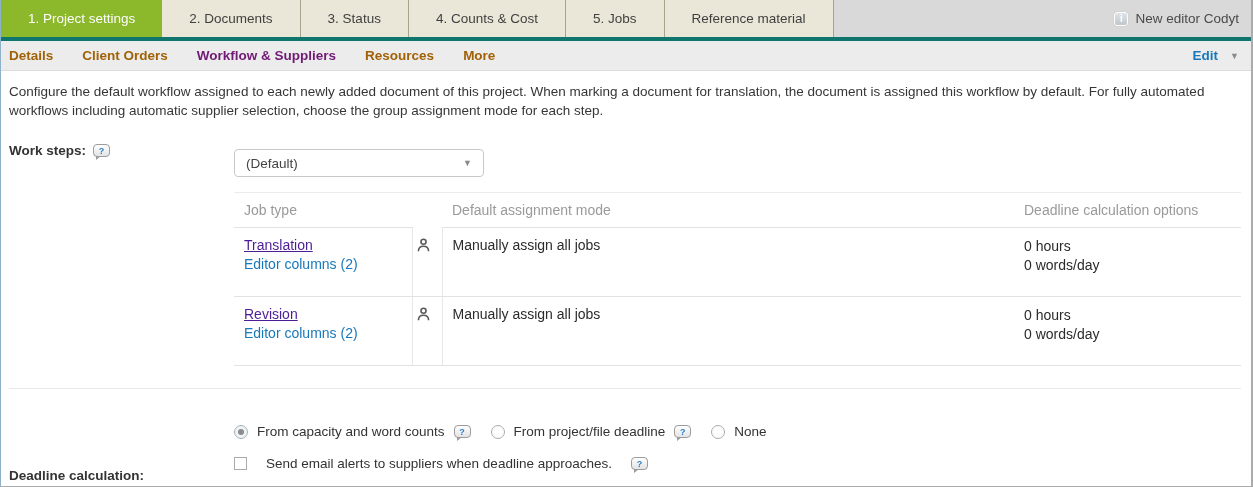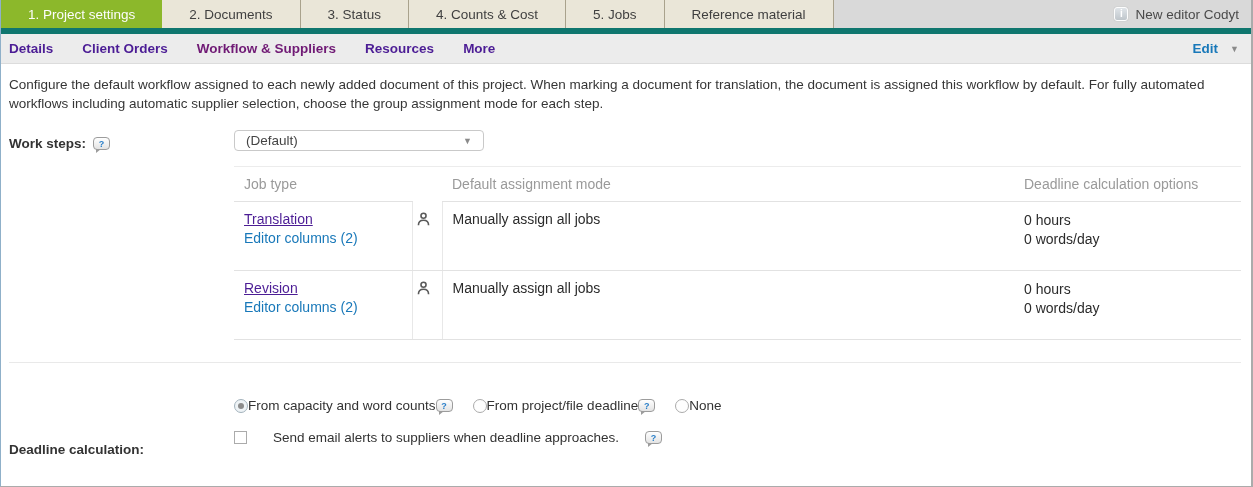--- a/index.html
+++ b/index.html
@@ -4,37 +4,37 @@
 <style>
   * { box-sizing: border-box; margin: 0; padding: 0; }
   html,body { background:#fff; }
   body { font-family:"Liberation Sans", sans-serif; }
   .page {
     width:1253px; height:487px; background:#fff; overflow:hidden;
     border-left:1px solid #8fb0c9; border-right:2px solid #ababab; border-bottom:1px solid #ababab;
   }
 
   
-  .tabbar { display:flex; align-items:stretch; height:34px; background:#d9d9d9; border-bottom:6px solid #0f766e; }
+  .tabbar { display:flex; align-items:stretch; height:41px; background:#d9d9d9; border-bottom:4px solid #0f766e; }
   .tab {
     display:flex; align-items:center; justify-content:center;
     padding:0 27px; font-size:13.5px; color:#3f3f3f; background:#eae6d8;
     border-right:1px solid #a9a28c; cursor:pointer; white-space:nowrap;
   }
   .tab.active { background:#8cb82b; color:#fdfdfd; border-right:none; }
   .tabbar-right { margin-left:auto; display:flex; align-items:center; gap:7px; padding-right:12px; color:#4a4a4a; font-size:13.5px; white-space:nowrap; }
   .info-icon {
     width:14px; height:14px; border-radius:3px;
     background:linear-gradient(#dfe4e8,#bfc6cb); border:1px solid #fdfdfd; box-shadow:0 0 1px #9aa0a5;
     color:#fff; font-size:10px; font-weight:bold; line-height:12px; text-align:center;
   }
 
   
   .subnav { display:flex; align-items:center; height:30px; background:#ececec; border-bottom:1px solid #dcdcdc; padding:0 12px 0 8px; font-size:13.5px; font-weight:bold; }
-  .subnav .navitem { color:#4c1d95; margin-right:29px; cursor:pointer; white-space:nowrap; }
+  .subnav .navitem { color:#a16207; margin-right:29px; cursor:pointer; white-space:nowrap; }
   .subnav .navitem.active { color:#701a75; cursor:default; }
   .subnav-right { margin-left:auto; display:flex; align-items:center; gap:12px;justify-content:space-between; }
   .subnav-right .edit { color:#1878b9; cursor:pointer; }
   .caret { color:#8a8a8a; font-size:9px; }
 
   
   .content { padding:9px 10px 0 8px; font-size:13.5px; color:#333; }
   .intro { line-height:19px; margin:2px 2px 17px 0; color:#363636; }
 
   .form-row { display:flex; align-items:flex-start; }
@@ -45,22 +45,22 @@
   .help { position:relative; display:inline-block; width:17px; height:13px; flex:0 0 auto;
     border:1px solid #9c9c9c; border-radius:4px; background:linear-gradient(#ffffff,#e3e3e3);
     color:#2a7fc9; font-size:9px; font-weight:bold; line-height:12px; text-align:center; cursor:pointer; }
   .help::after { content:""; position:absolute; left:2px; bottom:-4px; width:0; height:0;
     border-style:solid; border-width:4px 5px 0 0; border-color:#9c9c9c transparent transparent transparent; }
 
   
   .ws-row { margin-bottom:15px; }
   .ws-row .label-col { padding-top:6px; }
   .dropdown {
-    width:250px; height:21px; border:1px solid #c9c9c9; border-radius:4px; background:#fff;
-    display:flex; align-items:center; justify-content:space-between; padding:0 11px; color:#444; cursor:pointer;
+    width:250px; height:28px; border:1px solid #c9c9c9; border-radius:4px; background:#fff;
+    display:flex; align-items:center; justify-content:space-between; padding:0 11px; color:#444; cursor:pointer;margin-top:12px;
   }
   .dropdown .arrow { color:#8a8a8a; font-size:9px; }
 
   
   table.jobs { width:100%; border-collapse:collapse; font-size:14px; table-layout:fixed; }
   table.jobs th {
     font-weight:normal; color:#9a9a9a; text-align:left; padding:9px 10px;
     border-top:1px solid #ececec; border-bottom:1px solid #e2e2e2;
   }
   table.jobs th.col-icon { border-bottom:none; padding:9px 2px; }
@@ -69,25 +69,25 @@
   .job-name { color:#4c1d95;text-decoration:underline; }
   .editor-link { color:#1878b9; cursor:pointer; margin-top:3px; }
   .dl-line { line-height:19px; }
 
   .divider { border-top:1px solid #e9e9e9; margin-top:22px; }
 
   
   .dc-section { padding-top:16px;align-items:flex-end; }
   .dc-desc { color:#363636; padding-top:0; }
   .option-row { display:flex; align-items:center; margin-top:19px; }
-  .option { display:flex; align-items:center; margin-right:20px; white-space:nowrap; }
+  .option { display:flex; align-items:center; gap:9px; margin-right:20px; white-space:nowrap; }
   .radio { width:14px; height:14px; border-radius:50%; border:1px solid #ababab; background:#fefefe; position:relative; flex:0 0 auto; cursor:pointer; }
   .radio.selected { background:#eef3f6; border-color:#a3b2bc; }
   .radio.selected::after { content:""; position:absolute; left:3px; top:3px; width:6px; height:6px; border-radius:50%; background:#8b8b8b; }
-  .checkbox-row { display:flex; align-items:center; gap:26px; margin-top:17px; padding-bottom:12px; }
+  .checkbox-row { display:flex; align-items:center; gap:19px; margin-top:17px; padding-bottom:12px; }
   .checkbox { width:13px; height:13px; border:1px solid #ababab; background:#fff; flex:0 0 auto; cursor:pointer; }
 
   .person-icon { display:block; }
 </style>
 </head>
 <body>
 
 <div class="page">
 
   <div class="tabbar">

